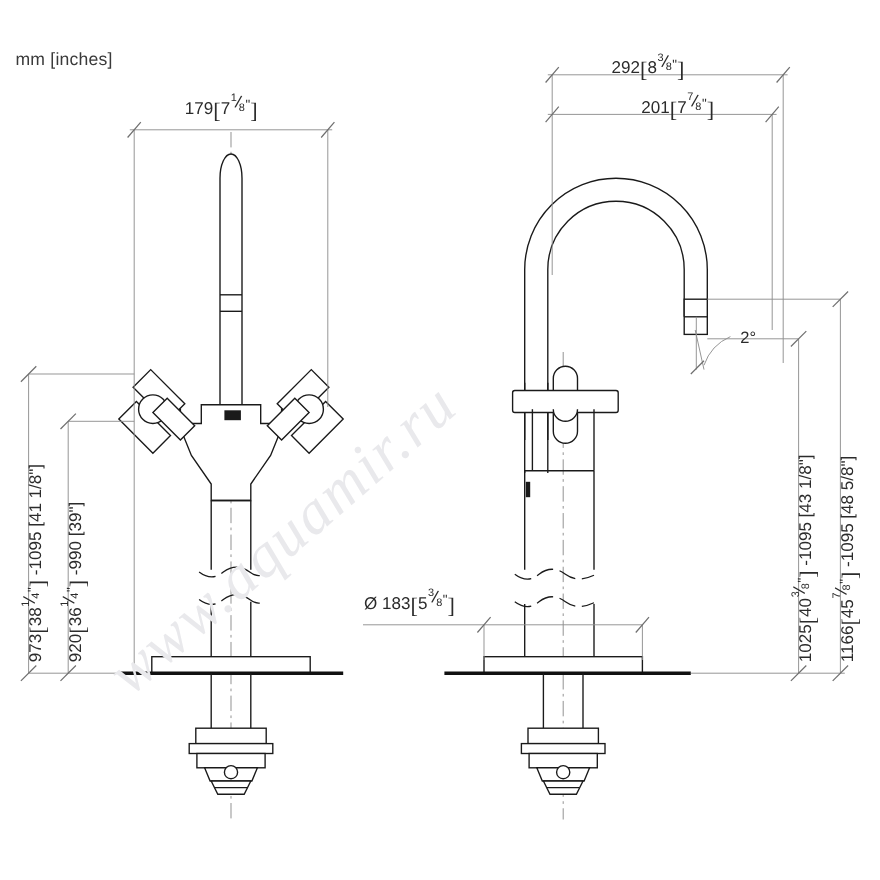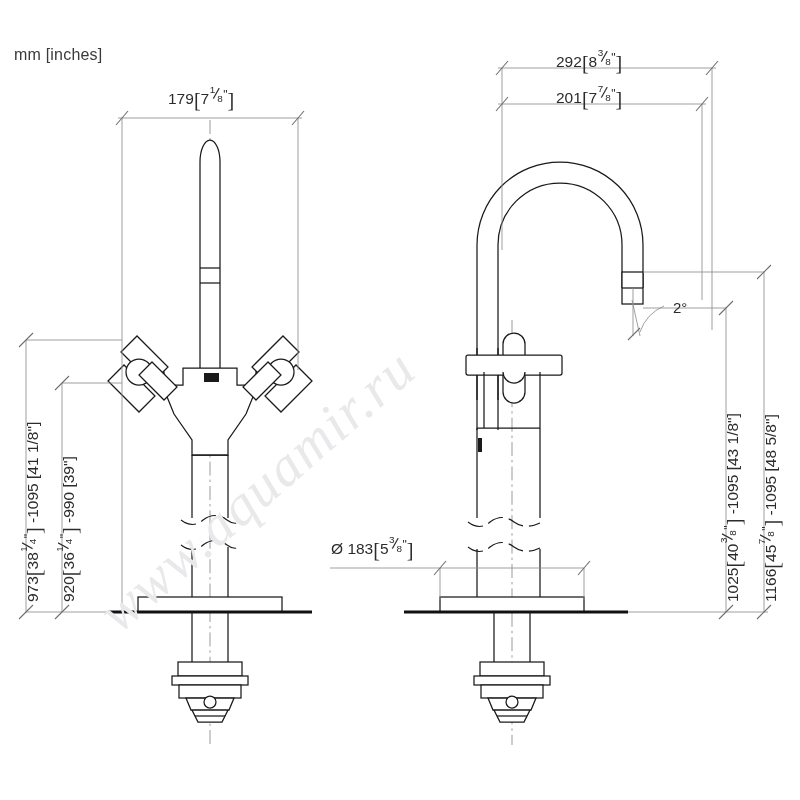--- a/index.html
+++ b/index.html
@@ -280,21 +280,21 @@
   <div class="watermark">www.aquamir.ru</div>
 
   <div class="dim-label" style="left:168px; top:88px;">
     <span>179</span><span class="brk">[</span><span>7</span><span class="frac"><span class="n">1</span><span class="s">/</span><span class="d">8</span></span><span class="inch">"</span><span class="brk">]</span>
   </div>
 
   <div class="dim-label" style="left:556px; top:51px;">
     <span>292</span><span class="brk">[</span><span>8</span><span class="frac"><span class="n">3</span><span class="s">/</span><span class="d">8</span></span><span class="inch">"</span><span class="brk">]</span>
   </div>
 
-  <div class="dim-label" style="left:556px; top:87px;">
+  <div class="dim-label" style="left:583px; top:87px;">
     <span>201</span><span class="brk">[</span><span>7</span><span class="frac"><span class="n">7</span><span class="s">/</span><span class="d">8</span></span><span class="inch">"</span><span class="brk">]</span>
   </div>
 
   <div class="dim-label" style="left:331px; top:538px;">
     <span>Ø</span> <span>183</span><span class="brk">[</span><span>5</span><span class="frac"><span class="n">3</span><span class="s">/</span><span class="d">8</span></span><span class="inch">"</span><span class="brk">]</span>
   </div>
 
   <div class="dim-label" style="left:673px; top:300px; font-size:15px;">2°</div>
 
   <div class="dim-label vert" style="left:22px; top:602px; transform:rotate(-90deg);">

